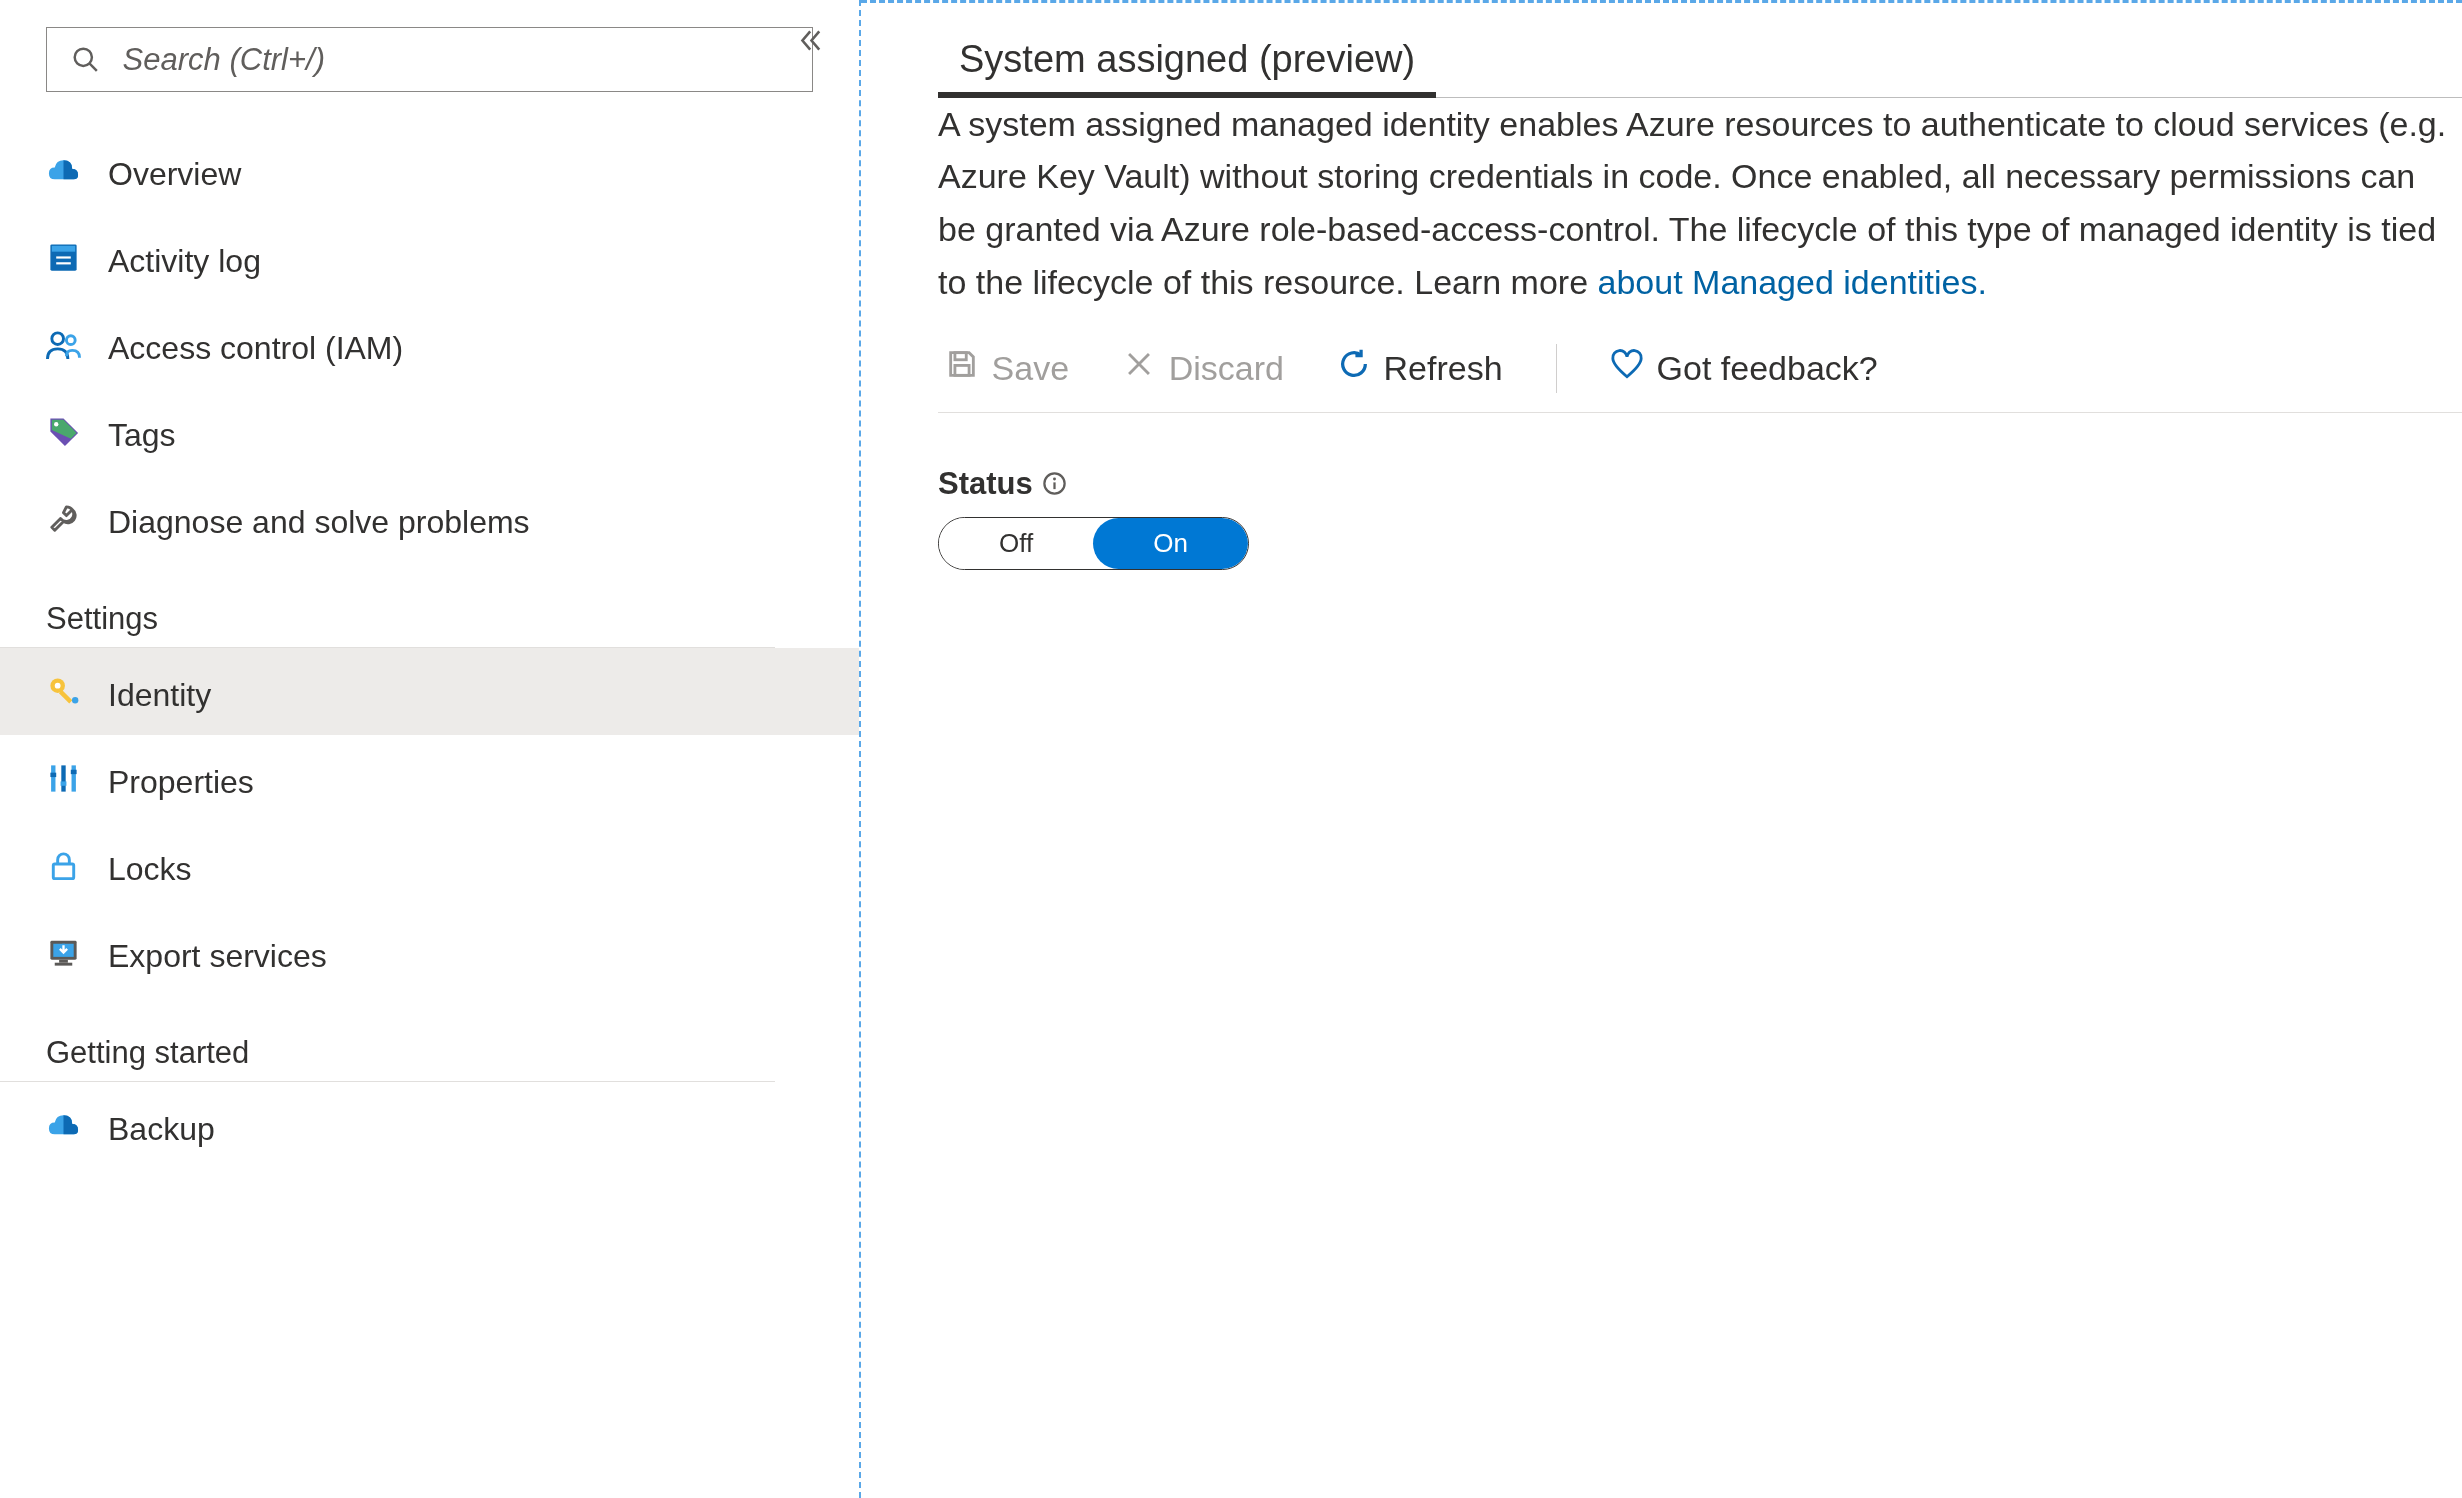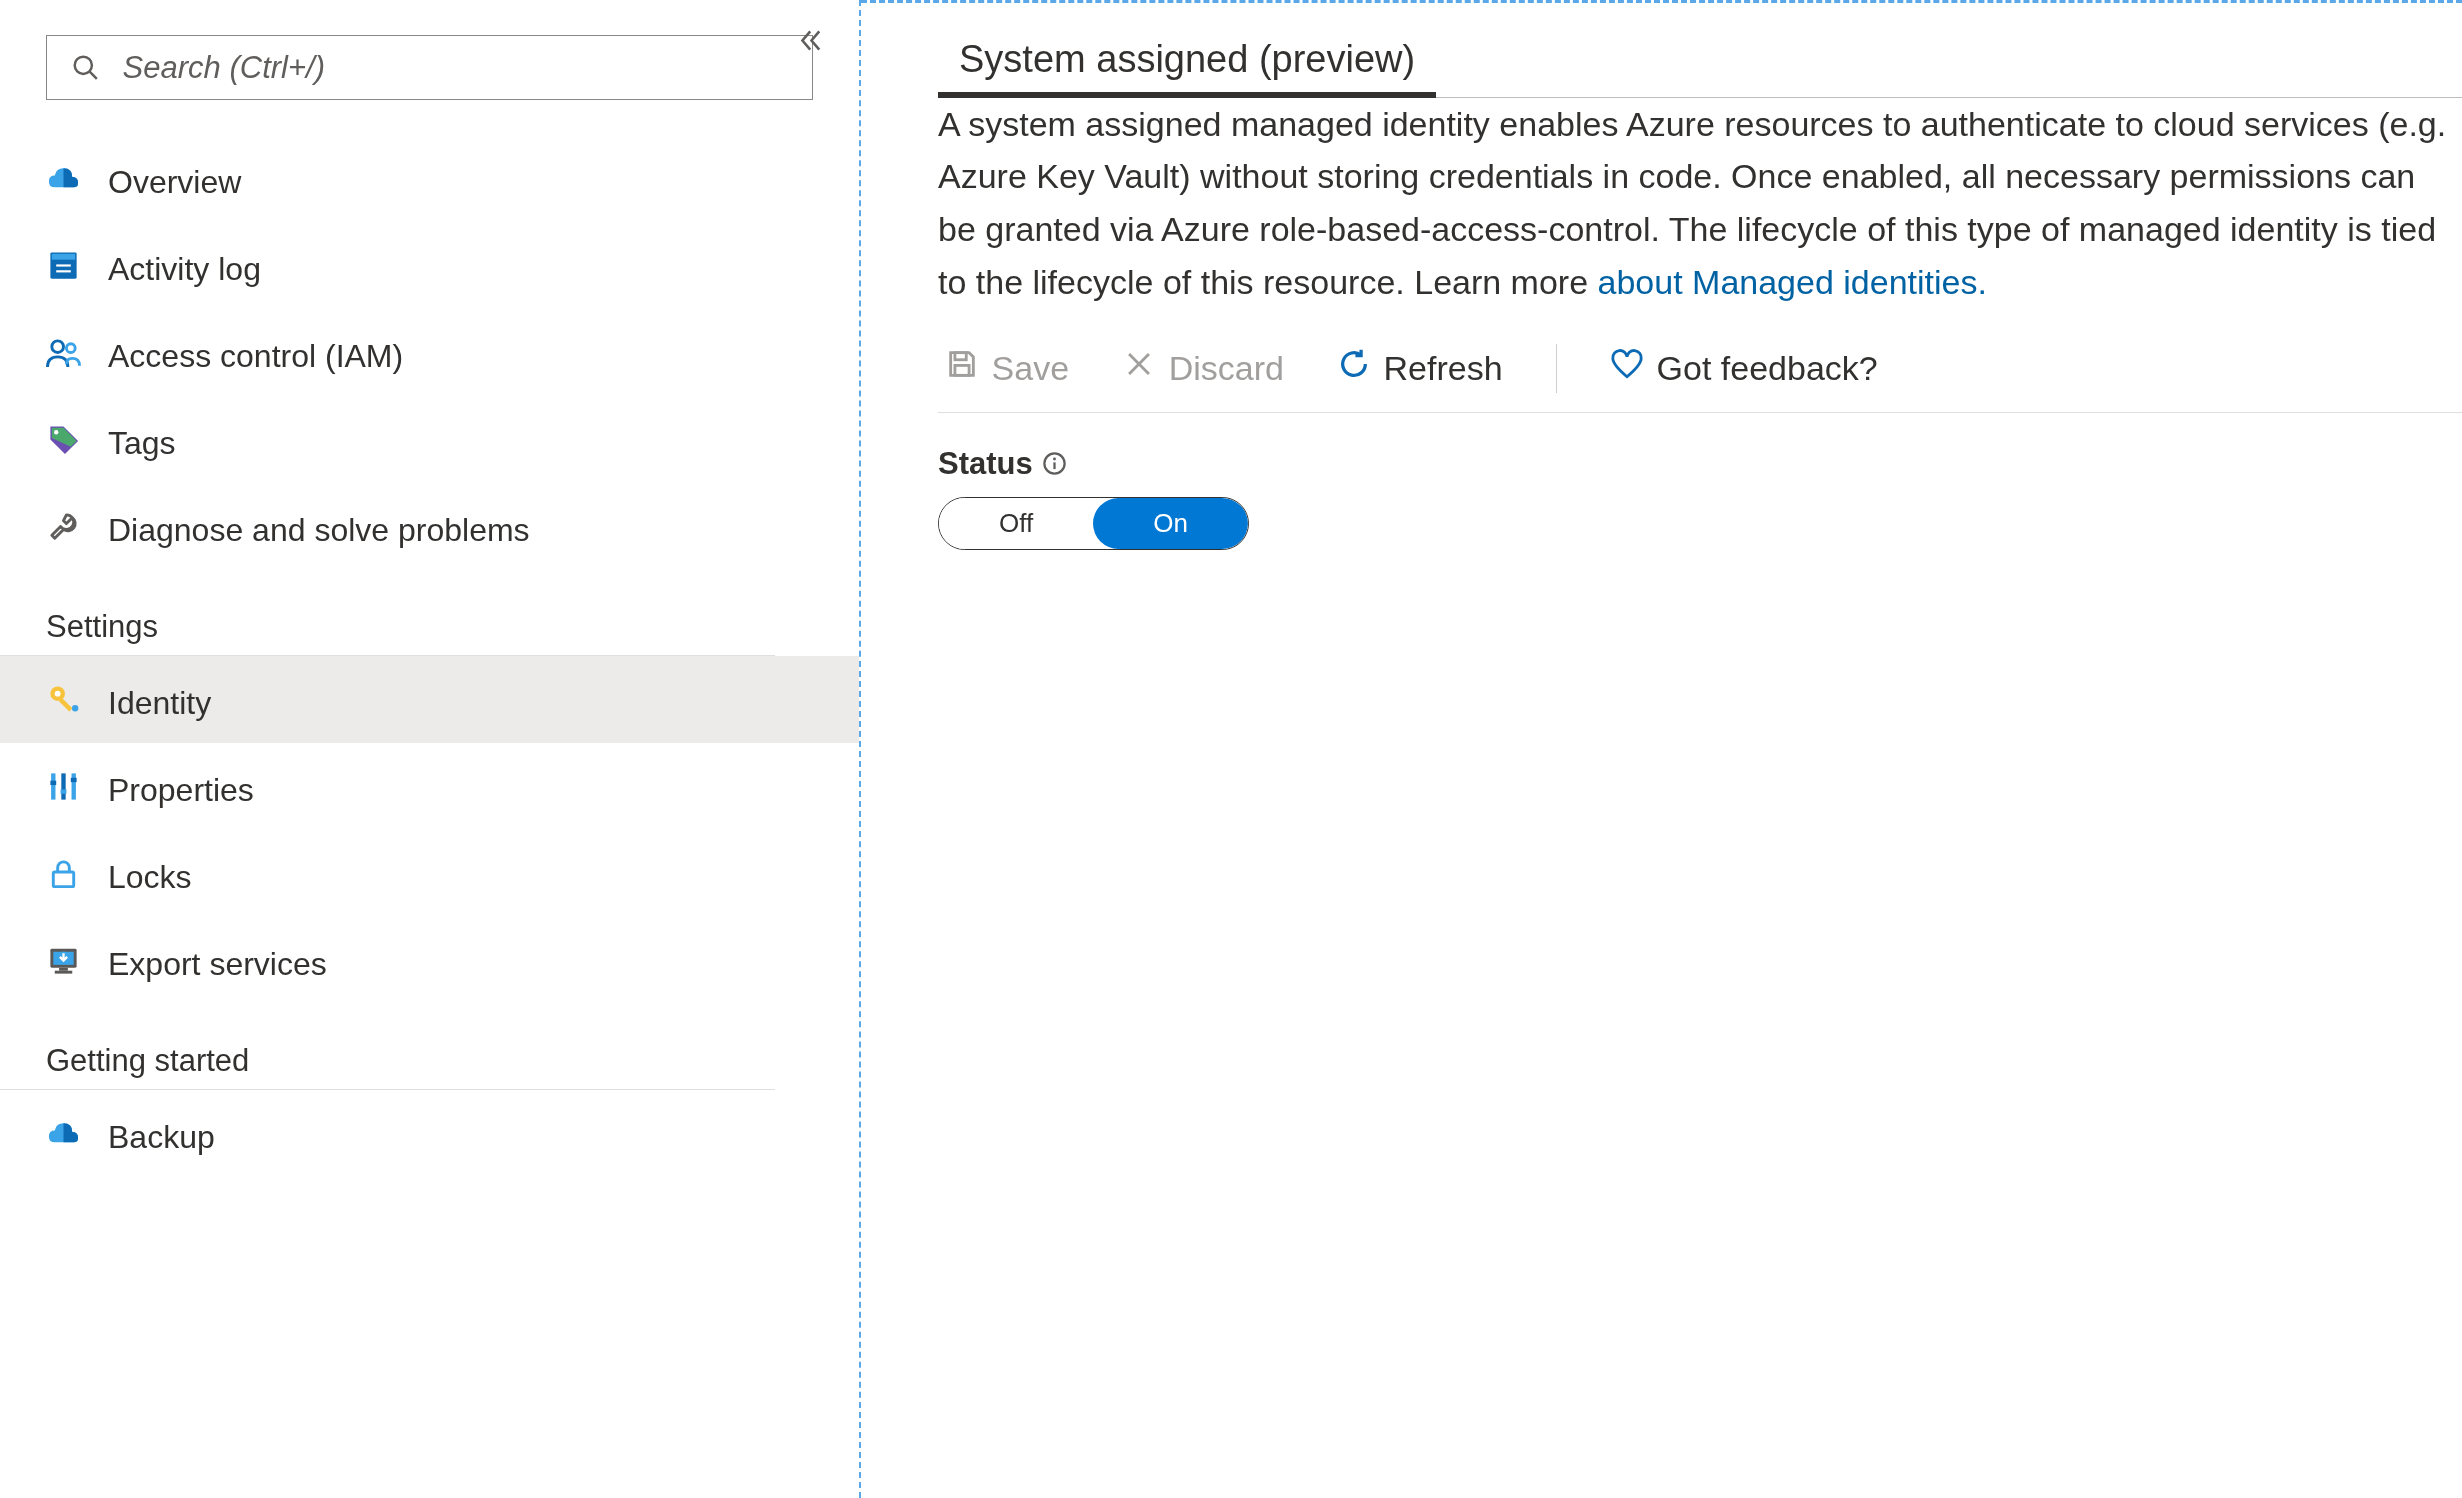--- a/index.html
+++ b/index.html
@@ -26,21 +26,21 @@
     display: flex;
     width: 100%; height: 100%;
   }
 
   
   .sidebar {
     width: 861px;
     flex: 0 0 861px;
     border-right: 2.1px dashed #5aa8e8;
     position: relative;
-    padding-top: 28px;
+    padding-top: 20px;
   }
   .collapse-caret {
     position: absolute;
     top: 24.6px;
     right: 32px;
     cursor: pointer;
   }
   .search-wrap {
     margin: 7px 46px 35px 46px;
   }
@@ -154,21 +154,21 @@
     color: var(--text-primary);
     font-family: inherit;
   }
   .toolbar-btn.disabled { color: var(--text-disabled); cursor: default; }
   .toolbar-divider {
     width: 1.4px; height: 49px;
     background: #d0cecd;
     margin: 0 7px;
   }
 
-  .form-section { margin-top: 33px; }
+  .form-section { margin-top: 53px; }
   .field-label {
     font-size: 31px;
     font-weight: 600;
     display: flex;
     align-items: center;
     gap: 8.4px;
     margin-bottom: 15.5px;
   }
   .info-icon {
     display: inline-flex;

